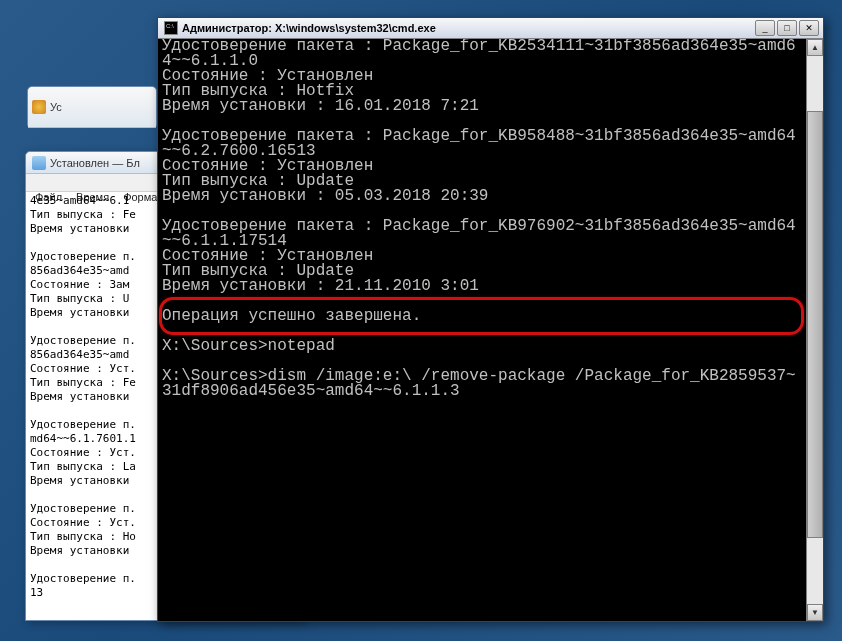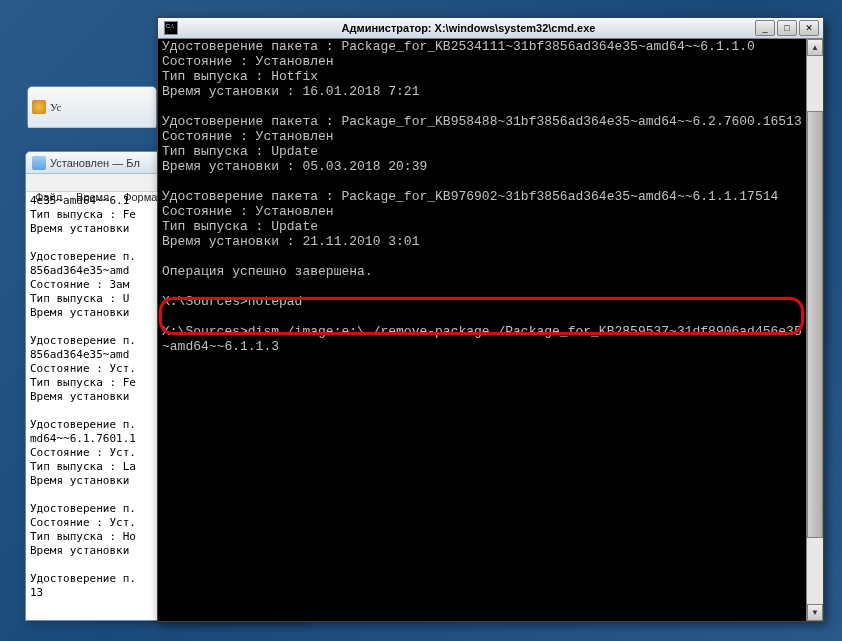--- a/index.html
+++ b/index.html
@@ -18,21 +18,20 @@
     border: 1px solid #6a8ab0;
     border-radius: 5px 5px 0 0;
   }
   .background-window .titlebar {
     display: flex; align-items: center;
     height: 37px; padding: 20px 4px;
     font-size: 11px; color: #333;
     background: linear-gradient(#f8f8f8, #e0e8f0);
     border-bottom: 1px solid #b0c0d0;
     border-radius: 5px 5px 0 0;
-    font-family: Liberation Serif, serif;
   }
   .background-window .titlebar .icon {
     width: 14px; height: 14px; margin-right: 4px;
     background: radial-gradient(#f0c040, #d08020);
     border-radius: 2px;
   }
   .notepad-window {
     position: absolute;
     top: 151px; left: 25px;
     width: 280px; height: 470px;
@@ -98,42 +97,42 @@
     background: #000;
     border: 1px solid #888;
     position: relative;
   }
   .cmd-window .titlebar .icon::after {
     content: "C:\\";
     position: absolute;
     font-size: 6px; color: #ccc;
     top: 1px; left: 1px;
   }
-  .cmd-window .titlebar .title { font-weight: bold; flex: 1; text-align: center; }
+  .cmd-window .titlebar .title { font-weight: bold; flex: 1; }
   .cmd-window .titlebar .controls { display: flex; gap: 2px; margin-right: 2px; }
   .cmd-window .titlebar .controls .btn {
     width: 20px; height: 16px;
     background: linear-gradient(#f0f0f0, #c8c8c8);
     border: 1px solid #808080;
     border-radius: 2px;
     font-size: 9px;
     display: flex; align-items: center; justify-content: center;
     cursor: pointer;
   }
   .cmd-body {
     position: relative;
     width: 100%;
     height: calc(100% - 21px);
     display: flex;
   }
   .cmd-text {
     flex: 1;
     padding: 0 4px;
     font-family: "Lucida Console", "Courier New", monospace;
-    font-size: 13px;
+    font-size: 16px;
     line-height: 15px;
     color: #c0c0c0;
     white-space: pre-wrap;
     word-break: break-all;
     overflow: hidden;
   }
   .cmd-scrollbar {
     width: 17px;
     background: #e8e8e8;
     border-left: 1px solid #808080;

